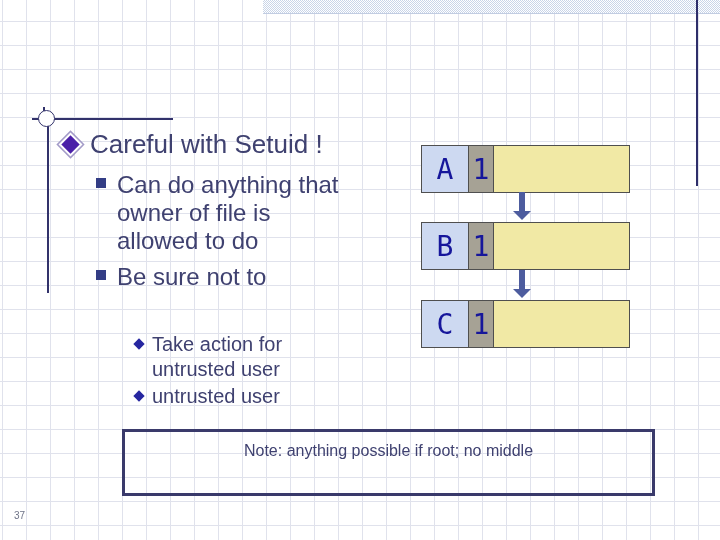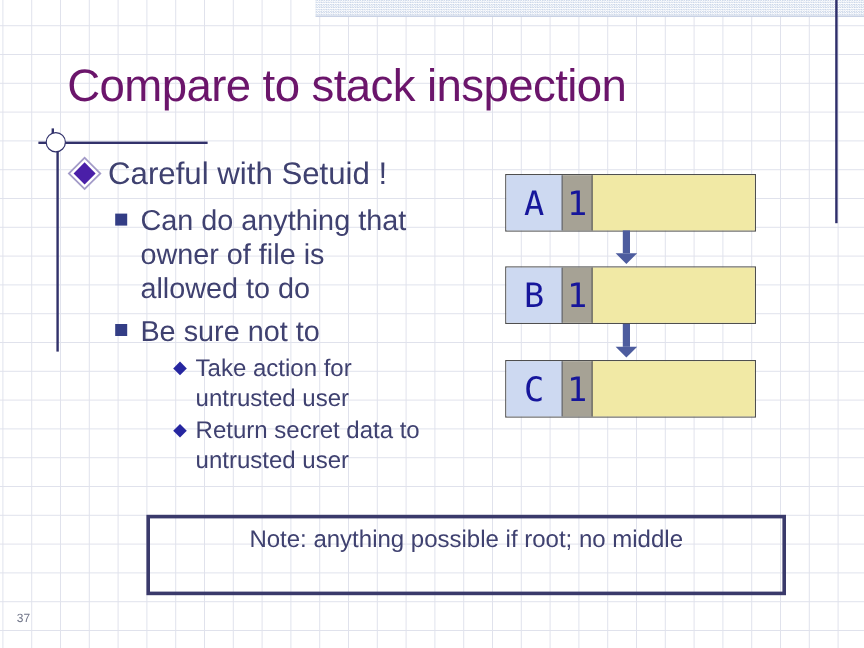--- a/index.html
+++ b/index.html
@@ -43,21 +43,21 @@
     width:13px; height:13px; background:#4a1fa8; transform:rotate(45deg);
     box-shadow:0 0 0 2px #ffffff, 0 0 0 3.5px #a39bc8;
     margin:4px 13px 4px 4px; flex:none;
   }
   .l1-text{font-size:26px; color:#3f4170; white-space:nowrap;}
 
   .l2-item{position:absolute; left:96px;}
   .sq-bullet{position:absolute; left:0; top:7px; width:10px; height:10px; background:#333d85;}
   .l2-text{margin-left:21px; font-size:24px; line-height:28px; color:#3f4170; white-space:nowrap;}
 
-  .l3-item{position:absolute; left:145px;}
+  .l3-item{position:absolute; left:134px;margin-top:37px;}
   .diamond-l3{position:absolute; left:1px; top:8px; width:8px; height:8px;
     background:#2626a0; transform:rotate(45deg);}
   .l3-text{margin-left:18px; font-size:20px; line-height:25px; color:#3f4170; white-space:nowrap;}
 
   
   .stack-row{
     position:absolute; left:421px; width:209px; height:48px;
     display:flex; border:1px solid #4f4f4f; box-sizing:border-box;
   }
   .cell{height:100%; box-sizing:border-box;}
@@ -79,37 +79,36 @@
     width:0; height:0; margin:0 auto;
     border-left:9px solid transparent; border-right:9px solid transparent;
     border-top:9px solid #4d5c9e;
   }
 
   
   .note-box{
     position:absolute; left:122px; top:429px; width:533px; height:67px;
     border:3px solid #3a3a6b; box-sizing:border-box;
     text-align:center; padding-top:5px;
-    font-size:20px; line-height:27px; color:#3f4170;
+    font-size:16px; line-height:27px; color:#3f4170;
   }
 
   .page-number{
     position:absolute; left:14px; top:510px;
     font-size:10px; color:#6f7488;
   }
 </style>
 </head>
 <body>
 
 <div class="slide">
 
   <div class="top-band"></div>
   <div class="right-vline"></div>
 
-  <h1 class="title">Compare to stack inspection</h1>
 
   <div class="orn-hline"></div>
   <div class="orn-vline"></div>
   <div class="orn-tick"></div>
   <div class="orn-circle"></div>
 
   <div class="l1-row">
     <span class="diamond-l1"></span>
     <span class="l1-text">Careful with Setuid !</span>
   </div>
@@ -134,21 +133,20 @@
     <span class="diamond-l3"></span>
     <div class="l3-text">
       <div>Take action for</div>
       <div>untrusted user</div>
     </div>
   </div>
 
   <div class="l3-item" style="top:347px">
     <span class="diamond-l3"></span>
     <div class="l3-text">
-      <div>Return secret data to</div>
       <div>untrusted user</div>
     </div>
   </div>
 
   <div class="stack-row" style="top:145px">
     <div class="cell cell-label">A</div>
     <div class="cell cell-num">1</div>
     <div class="cell cell-val"></div>
   </div>
 

